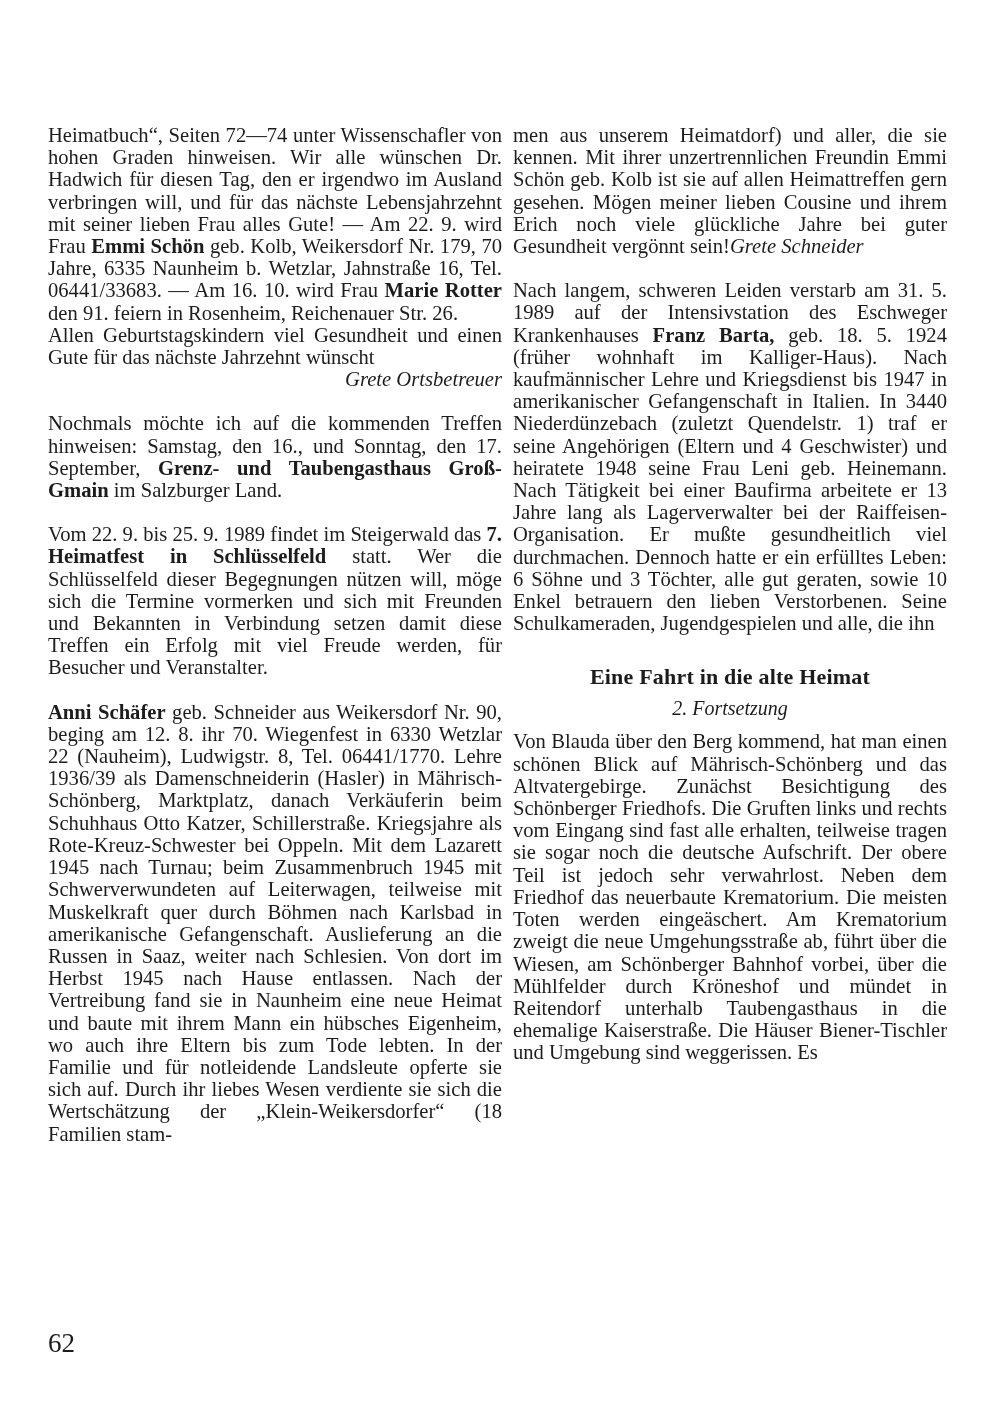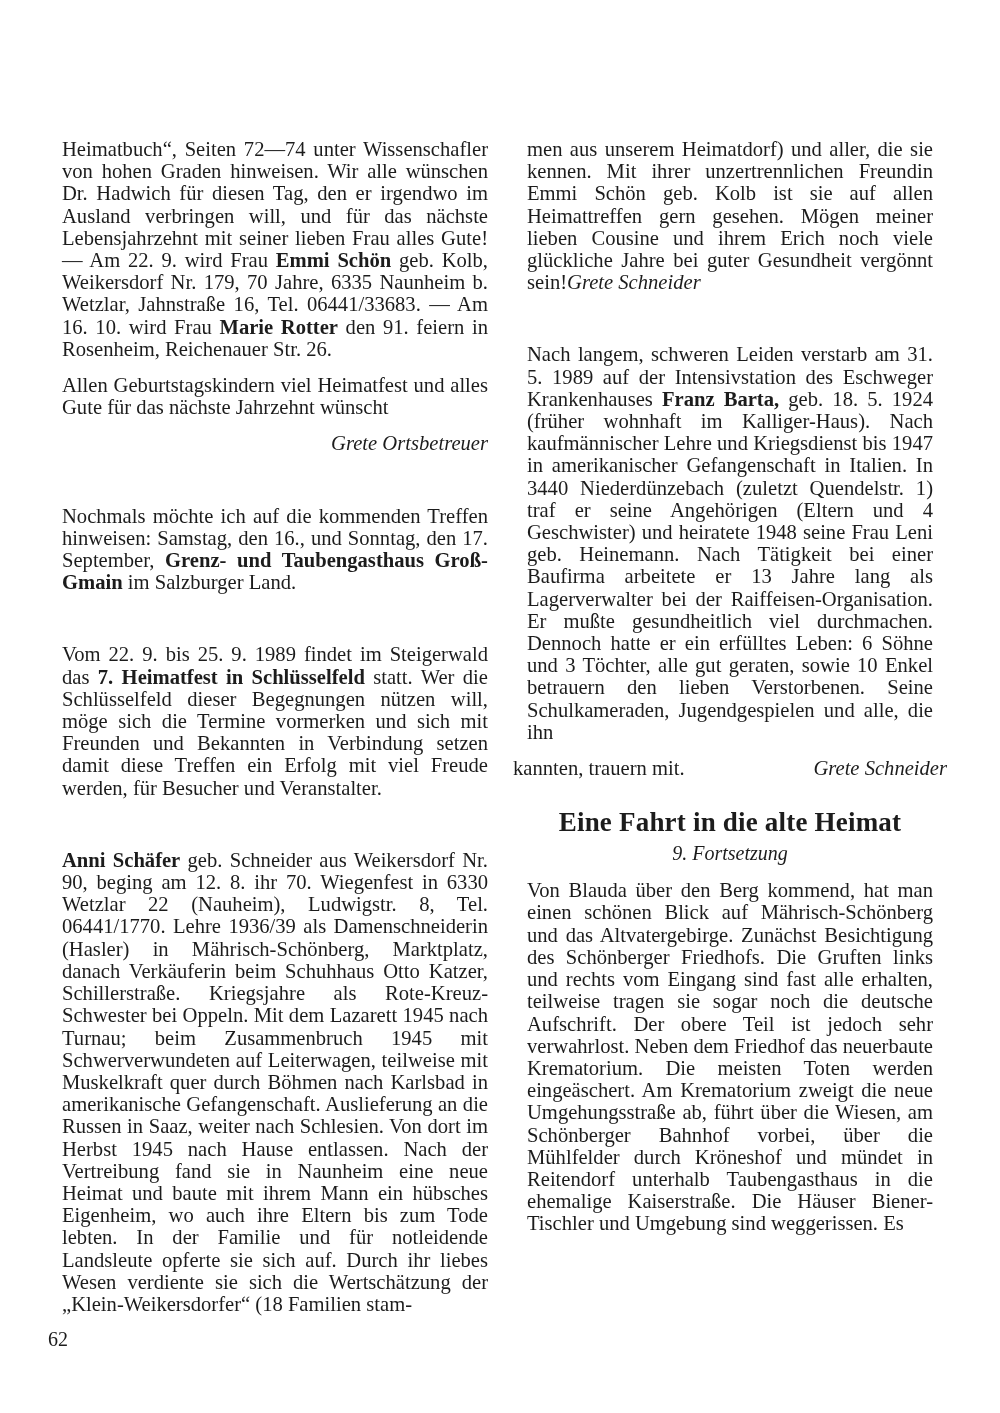--- a/index.html
+++ b/index.html
@@ -8,59 +8,55 @@
     font-family: "Liberation Serif", "DejaVu Serif", serif;
     color: #1c1c1c;
   }
   .col {
     position: absolute; top: 124px; width: 454px;
     font-size: 20.6px; line-height: 22.2px;
     text-align: justify; hyphens: none;
   }
   .col-left { left: 48px; }
   .col-right { left: 513px; width: 434px; }
-  .para { margin: 14px; }
+  .para { margin: 0; }
   .gap { height: 22px; }
   .sig { text-align: right; font-style: italic; }
   .it { font-style: italic; }
   b { font-weight: bold; }
   .headline {
-    text-align: center; font-weight: bold; font-size: 27px; line-height: 34px;
+    text-align: center; font-weight: bold; font-size: 22px; line-height: 34px;
     margin: 4px 0 2px 0; letter-spacing: 0.2px;
   }
   .subhead { text-align: center; font-style: italic; font-size: 20px; line-height: 24px; margin-bottom: 10px; }
   .page-num {
     position: absolute; left: 48px; top: 1328px;
-    font-size: 20px;
+    font-size: 27px;
     text-align: right;
   }
   .sig-inline { display: flex; justify-content: space-between; }
 </style>
 </head>
 <body>
 
 <div class="col col-left">
   <p class="para"><span>Heimatbuch“, Seiten 72—74 unter Wissenschafler von hohen Graden hinweisen. Wir alle wünschen Dr. Hadwich für diesen Tag, den er irgendwo im Ausland verbringen will, und für das nächste Lebensjahrzehnt mit seiner lieben Frau alles Gute! — Am 22. 9. wird Frau </span><b>Emmi Schön</b><span> geb. Kolb, Weikersdorf Nr. 179, 70 Jahre, 6335 Naunheim b. Wetzlar, Jahnstraße 16, Tel. 06441/33683. — Am 16. 10. wird Frau </span><b>Marie Rotter</b><span> den 91. feiern in Rosenheim, Reichenauer Str. 26.</span></p>
-  <p class="para">Allen Geburtstagskindern viel Heimatfest und alles Gute für das nächste Jahrzehnt wünscht</p>
+  <p class="para">Allen Geburtstagskindern viel Gesundheit und einen Gute für das nächste Jahrzehnt wünscht</p>
   <p class="para sig">Grete Ortsbetreuer</p>
   <div class="gap"></div>
   <p class="para"><span>Nochmals möchte ich auf die kommenden Treffen hinweisen: Samstag, den 16., und Sonntag, den 17. September, </span><b>Grenz- und Taubengasthaus Groß-Gmain</b><span> im Salzburger Land.</span></p>
   <div class="gap"></div>
   <p class="para"><span>Vom 22. 9. bis 25. 9. 1989 findet im Steigerwald das </span><b>7. Heimatfest in Schlüsselfeld</b><span> statt. Wer die Schlüsselfeld dieser Begegnungen nützen will, möge sich die Termine vormerken und sich mit Freunden und Bekannten in Verbindung setzen damit diese Treffen ein Erfolg mit viel Freude werden, für Besucher und Veranstalter.</span></p>
   <div class="gap"></div>
   <p class="para"><b>Anni Schäfer</b><span> geb. Schneider aus Weikersdorf Nr. 90, beging am 12. 8. ihr 70. Wiegenfest in 6330 Wetzlar 22 (Nauheim), Ludwigstr. 8, Tel. 06441/1770. Lehre 1936/39 als Damenschneiderin (Hasler) in Mährisch-Schönberg, Marktplatz, danach Verkäuferin beim Schuhhaus Otto Katzer, Schillerstraße. Kriegsjahre als Rote-Kreuz-Schwester bei Oppeln. Mit dem Lazarett 1945 nach Turnau; beim Zusammenbruch 1945 mit Schwerverwundeten auf Leiterwagen, teilweise mit Muskelkraft quer durch Böhmen nach Karlsbad in amerikanische Gefangenschaft. Auslieferung an die Russen in Saaz, weiter nach Schlesien. Von dort im Herbst 1945 nach Hause entlassen. Nach der Vertreibung fand sie in Naunheim eine neue Heimat und baute mit ihrem Mann ein hübsches Eigenheim, wo auch ihre Eltern bis zum Tode lebten. In der Familie und für notleidende Landsleute opferte sie sich auf. Durch ihr liebes Wesen verdiente sie sich die Wertschätzung der „Klein-Weikersdorfer“ (18 Familien stam-</span></p>
 </div>
 
 <div class="col col-right">
   <p class="para"><span>men aus unserem Heimatdorf) und aller, die sie kennen. Mit ihrer unzertrennlichen Freundin Emmi Schön geb. Kolb ist sie auf allen Heimattreffen gern gesehen. Mögen meiner lieben Cousine und ihrem Erich noch viele glückliche Jahre bei guter Gesundheit vergönnt sein!</span><span class="it">Grete Schneider</span></p>
   <div class="gap"></div>
   <p class="para"><span>Nach langem, schweren Leiden verstarb am 31. 5. 1989 auf der Intensivstation des Eschweger Krankenhauses </span><b>Franz Barta,</b><span> geb. 18. 5. 1924 (früher wohnhaft im Kalliger-Haus). Nach kaufmännischer Lehre und Kriegsdienst bis 1947 in amerikanischer Gefangenschaft in Italien. In 3440 Niederdünzebach (zuletzt Quendelstr. 1) traf er seine Angehörigen (Eltern und 4 Geschwister) und heiratete 1948 seine Frau Leni geb. Heinemann. Nach Tätigkeit bei einer Baufirma arbeitete er 13 Jahre lang als Lagerverwalter bei der Raiffeisen-Organisation. Er mußte gesundheitlich viel durchmachen. Dennoch hatte er ein erfülltes Leben: 6 Söhne und 3 Töchter, alle gut geraten, sowie 10 Enkel betrauern den lieben Verstorbenen. Seine Schulkameraden, Jugendgespielen und alle, die ihn</span></p>
-  <div class="sig-inline">
-    <span>kannten, trauern mit.</span>
-    <span class="it">Grete Schneider</span>
-  </div>
   <div class="gap"></div>
   <div class="headline">Eine Fahrt in die alte Heimat</div>
-  <div class="subhead">9. Fortsetzung</div>
+  <div class="subhead">2. Fortsetzung</div>
   <p class="para">Von Blauda über den Berg kommend, hat man einen schönen Blick auf Mährisch-Schönberg und das Altvatergebirge. Zunächst Besichtigung des Schönberger Friedhofs. Die Gruften links und rechts vom Eingang sind fast alle erhalten, teilweise tragen sie sogar noch die deutsche Aufschrift. Der obere Teil ist jedoch sehr verwahrlost. Neben dem Friedhof das neuerbaute Krematorium. Die meisten Toten werden eingeäschert. Am Krematorium zweigt die neue Umgehungsstraße ab, führt über die Wiesen, am Schönberger Bahnhof vorbei, über die Mühlfelder durch Kröneshof und mündet in Reitendorf unterhalb Taubengasthaus in die ehemalige Kaiserstraße. Die Häuser Biener-Tischler und Umgebung sind weggerissen. Es</p>
 </div>
 
 <div class="page-num">62</div>
 
 </body></html>

